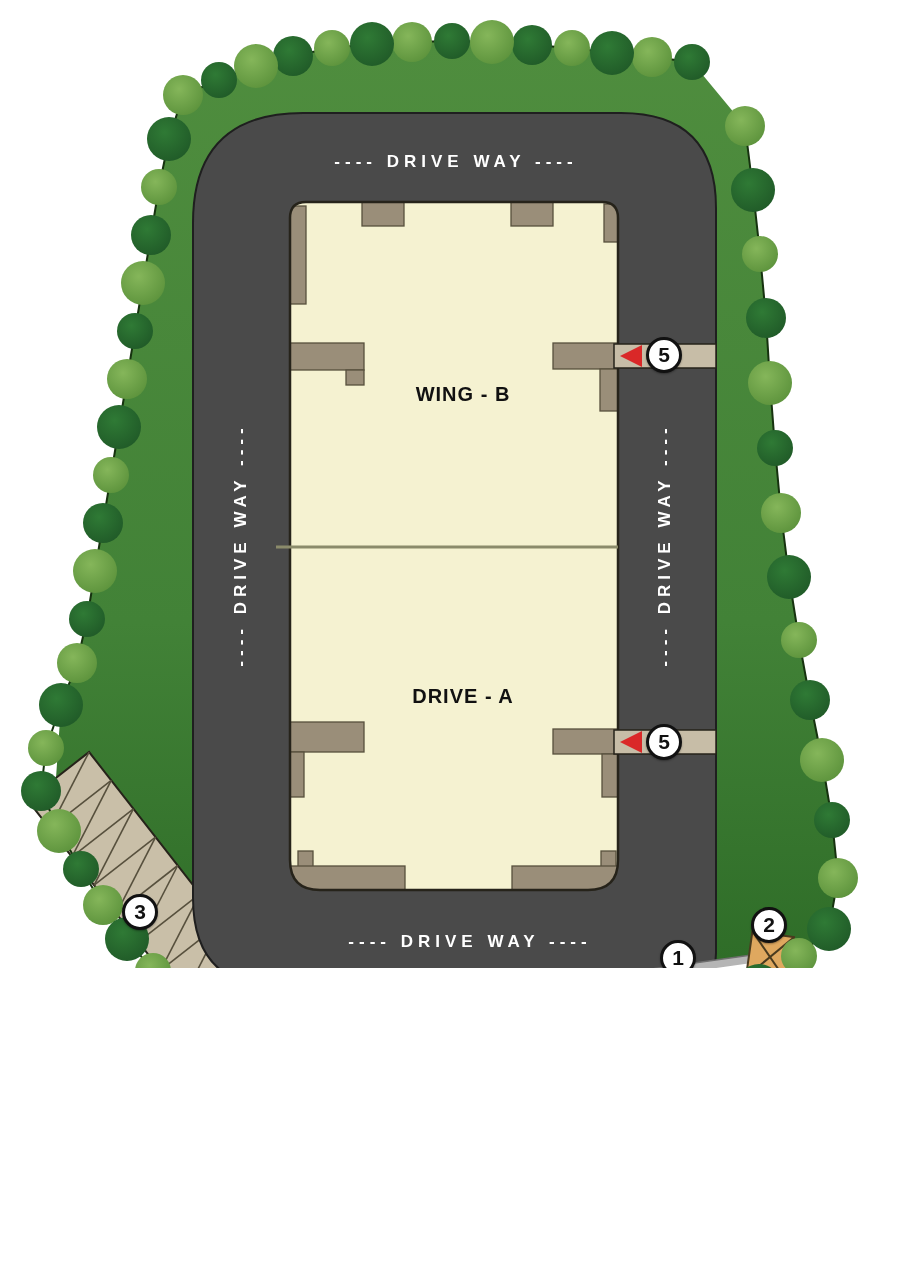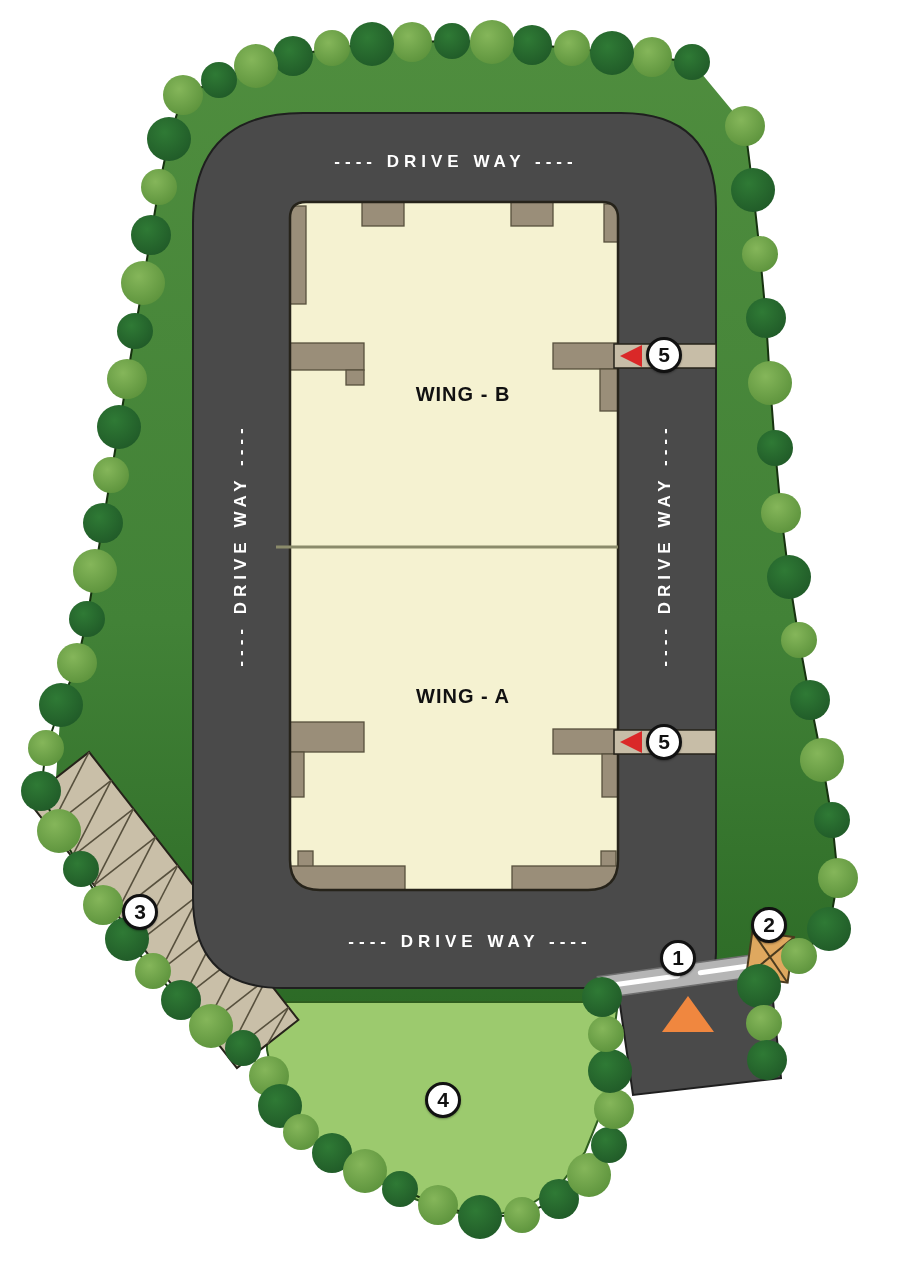--- a/index.html
+++ b/index.html
@@ -1,16 +1,16 @@
 <!DOCTYPE html>
 <html style="--site-green-top: #4f8d3e; --site-green-mid: #428237; --site-green-bottom: #2c6a26; --lawn-green: #9cca6e; --lawn-outline: #2e5e1f; --road-gray: #4a4a4a; --road-outline: #1f1f1f; --building-cream: #f5f2d1; --building-outline: #26231a; --shadow-tan: #9a8e79; --strip-tan: #c7bda7; --parking-tan: #c9bfa8; --hatch-brown: #57503d; --divider-olive: #8b8b6b; --tree-dark: #1e5626; --tree-dark-hi: #2f7a35; --tree-light: #578e38; --tree-light-hi: #85b65a; --border-line: #16320f; --marker-red: #da2828; --arrow-orange: #f0873f; --cabin-tan: #dfa85f; --cabin-line: #4a3b1f; --gate-gray: #b5b5b5; --text-white: #ffffff; --text-black: #111111;"><head>
 <meta charset="utf-8">
 <style>
   html,body{margin:0;padding:0;background:#ffffff;}
-  .stage{position:relative;width:897px;height:1280px;background:#ffffff;overflow:hidden;
+  .stage{position:relative;width:897px;height:968px;background:#ffffff;overflow:hidden;
          font-family:"Liberation Sans", sans-serif;}
   .stage svg{position:absolute;left:0;top:0;}
   .lbl{position:absolute;transform:translate(-50%,-50%);white-space:nowrap;
        font-weight:bold;color:var(--text-white);font-size:17px;letter-spacing:5px;}
   .lbl.vert-left{transform:translate(-50%,-50%) rotate(-90deg);}
   .lbl.vert-right{transform:translate(-50%,-50%) rotate(-90deg);}
   .wing{position:absolute;transform:translate(-50%,-50%);white-space:nowrap;
         font-weight:bold;color:var(--text-black);font-size:20px;letter-spacing:1px;}
   .marker{position:absolute;width:30px;height:30px;border-radius:50%;
           background:#ffffff;border:3px solid var(--text-black);
@@ -214,21 +214,21 @@
         <circle cx="764" cy="1023" r="18" fill="url(#gB)"></circle>
         <circle cx="767" cy="1060" r="20" fill="url(#gA)"></circle>
       </g>
   </svg>
 
   <div class="lbl dw-top">---- DRIVE WAY ----</div>
   <div class="lbl dw-bottom">---- DRIVE WAY ----</div>
   <div class="lbl vert-left dw-left">---- DRIVE WAY ----</div>
   <div class="lbl vert-right dw-right">---- DRIVE WAY ----</div>
   <div class="wing wing-b">WING - B</div>
-  <div class="wing wing-a">WING - A</div>
+  <div class="wing wing-a">DRIVE - A</div>
 
   <div class="marker m5a">5</div>
   <div class="marker m5b">5</div>
   <div class="marker m1">1</div>
   <div class="marker m2">2</div>
   <div class="marker m3">3</div>
   <div class="marker m4">4</div>
 </div>
 
 </body></html>

